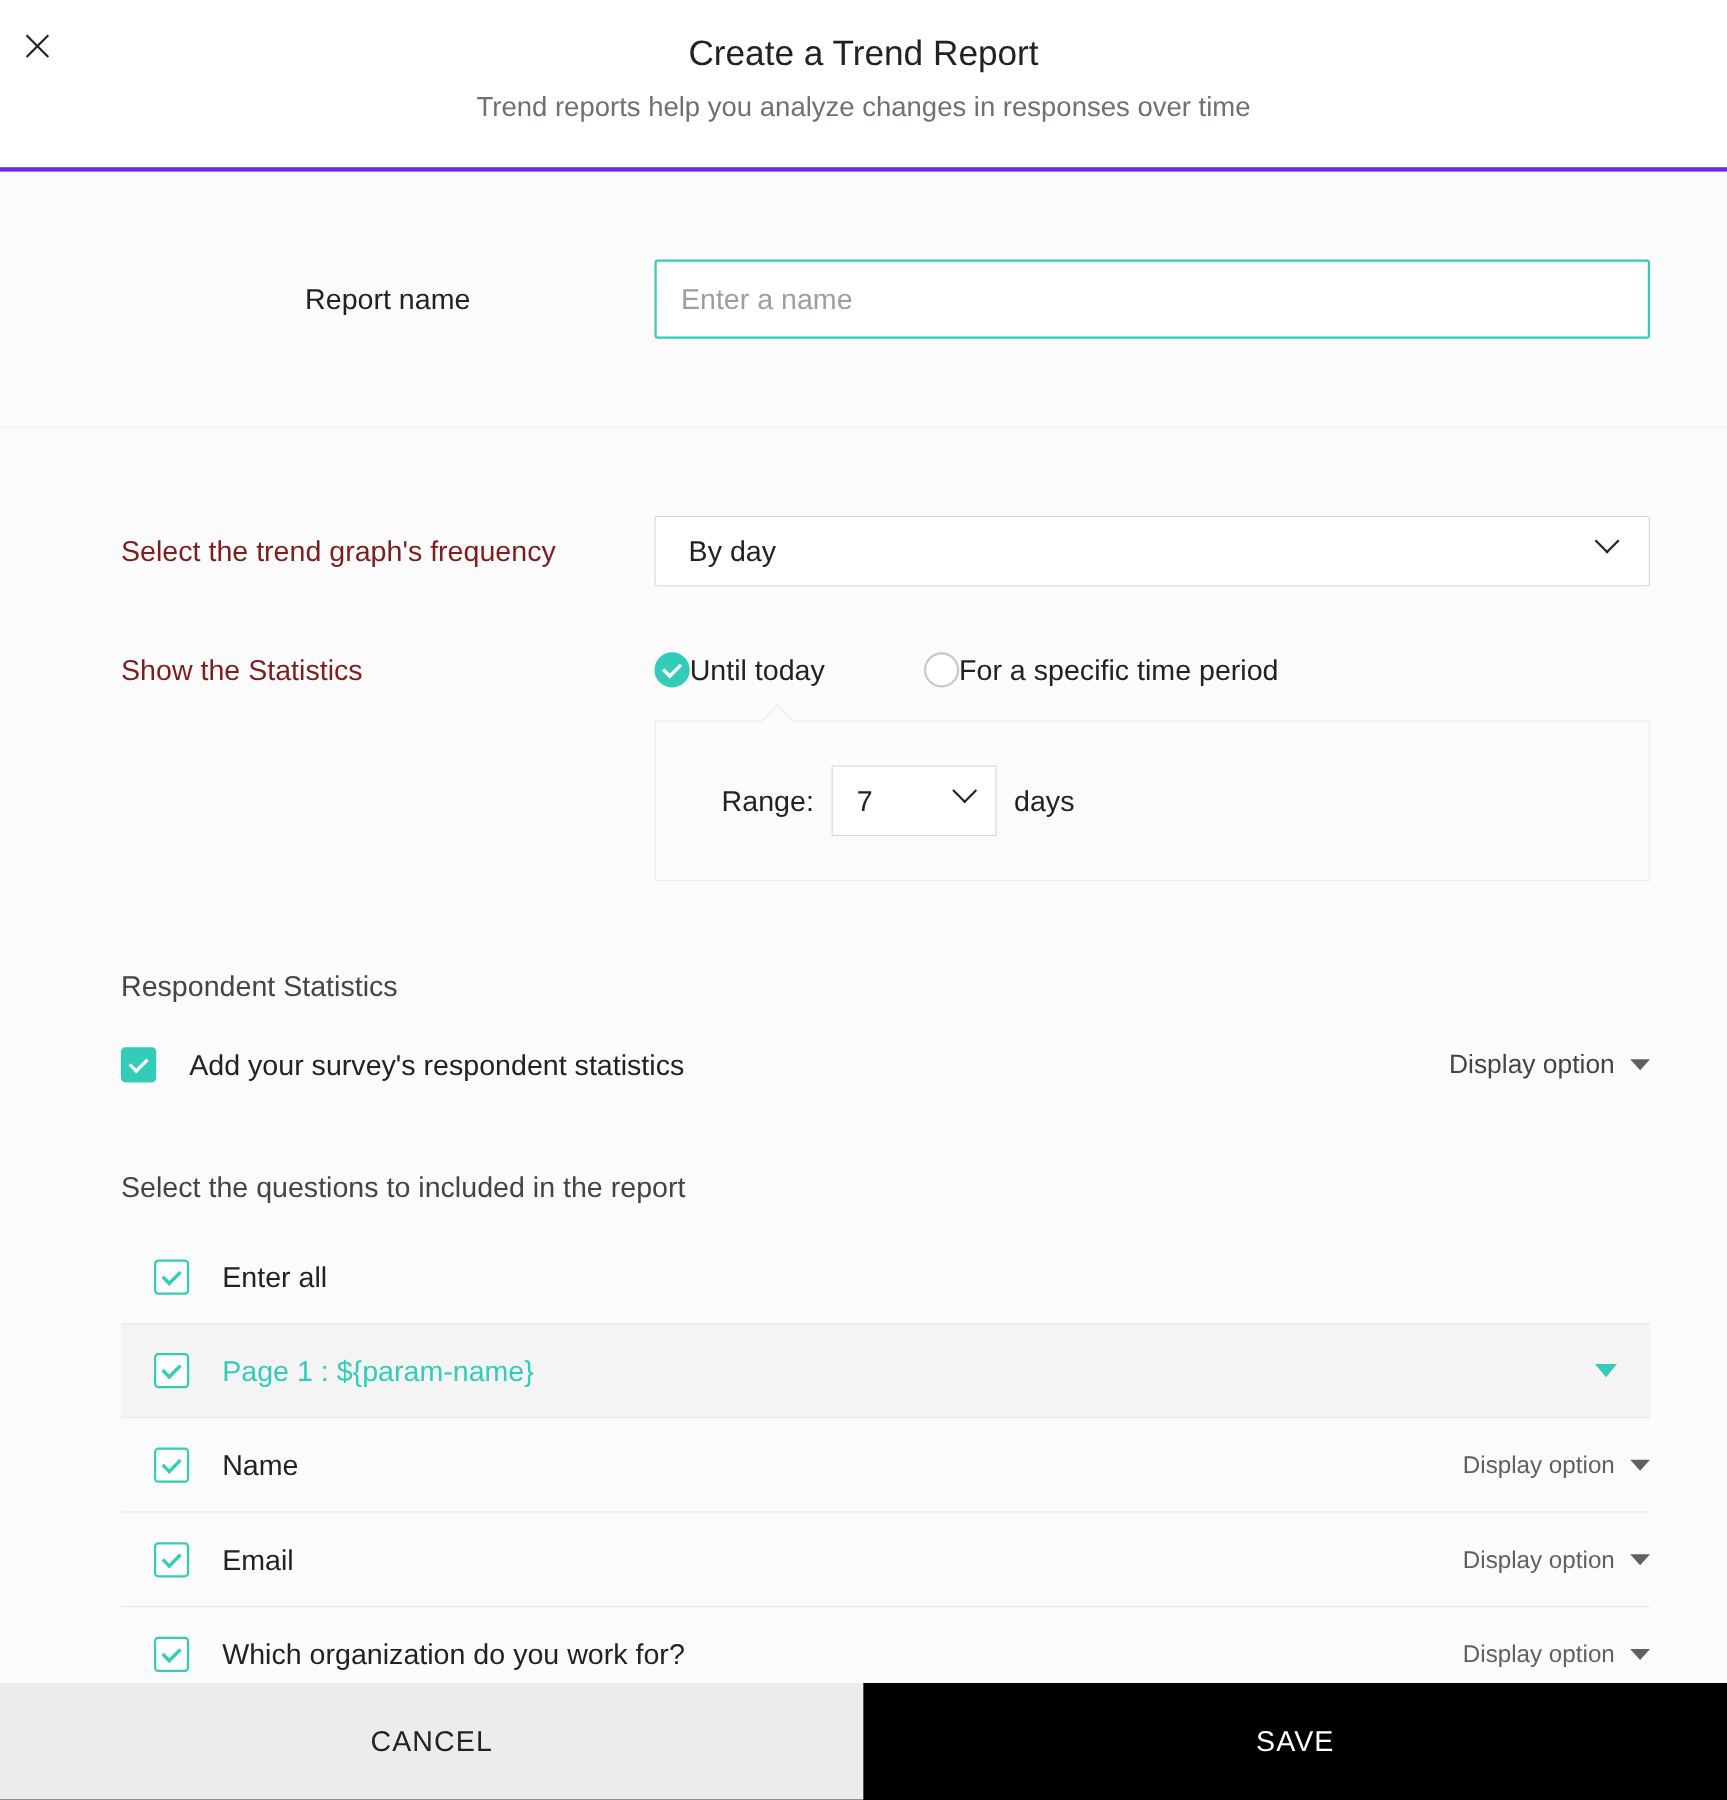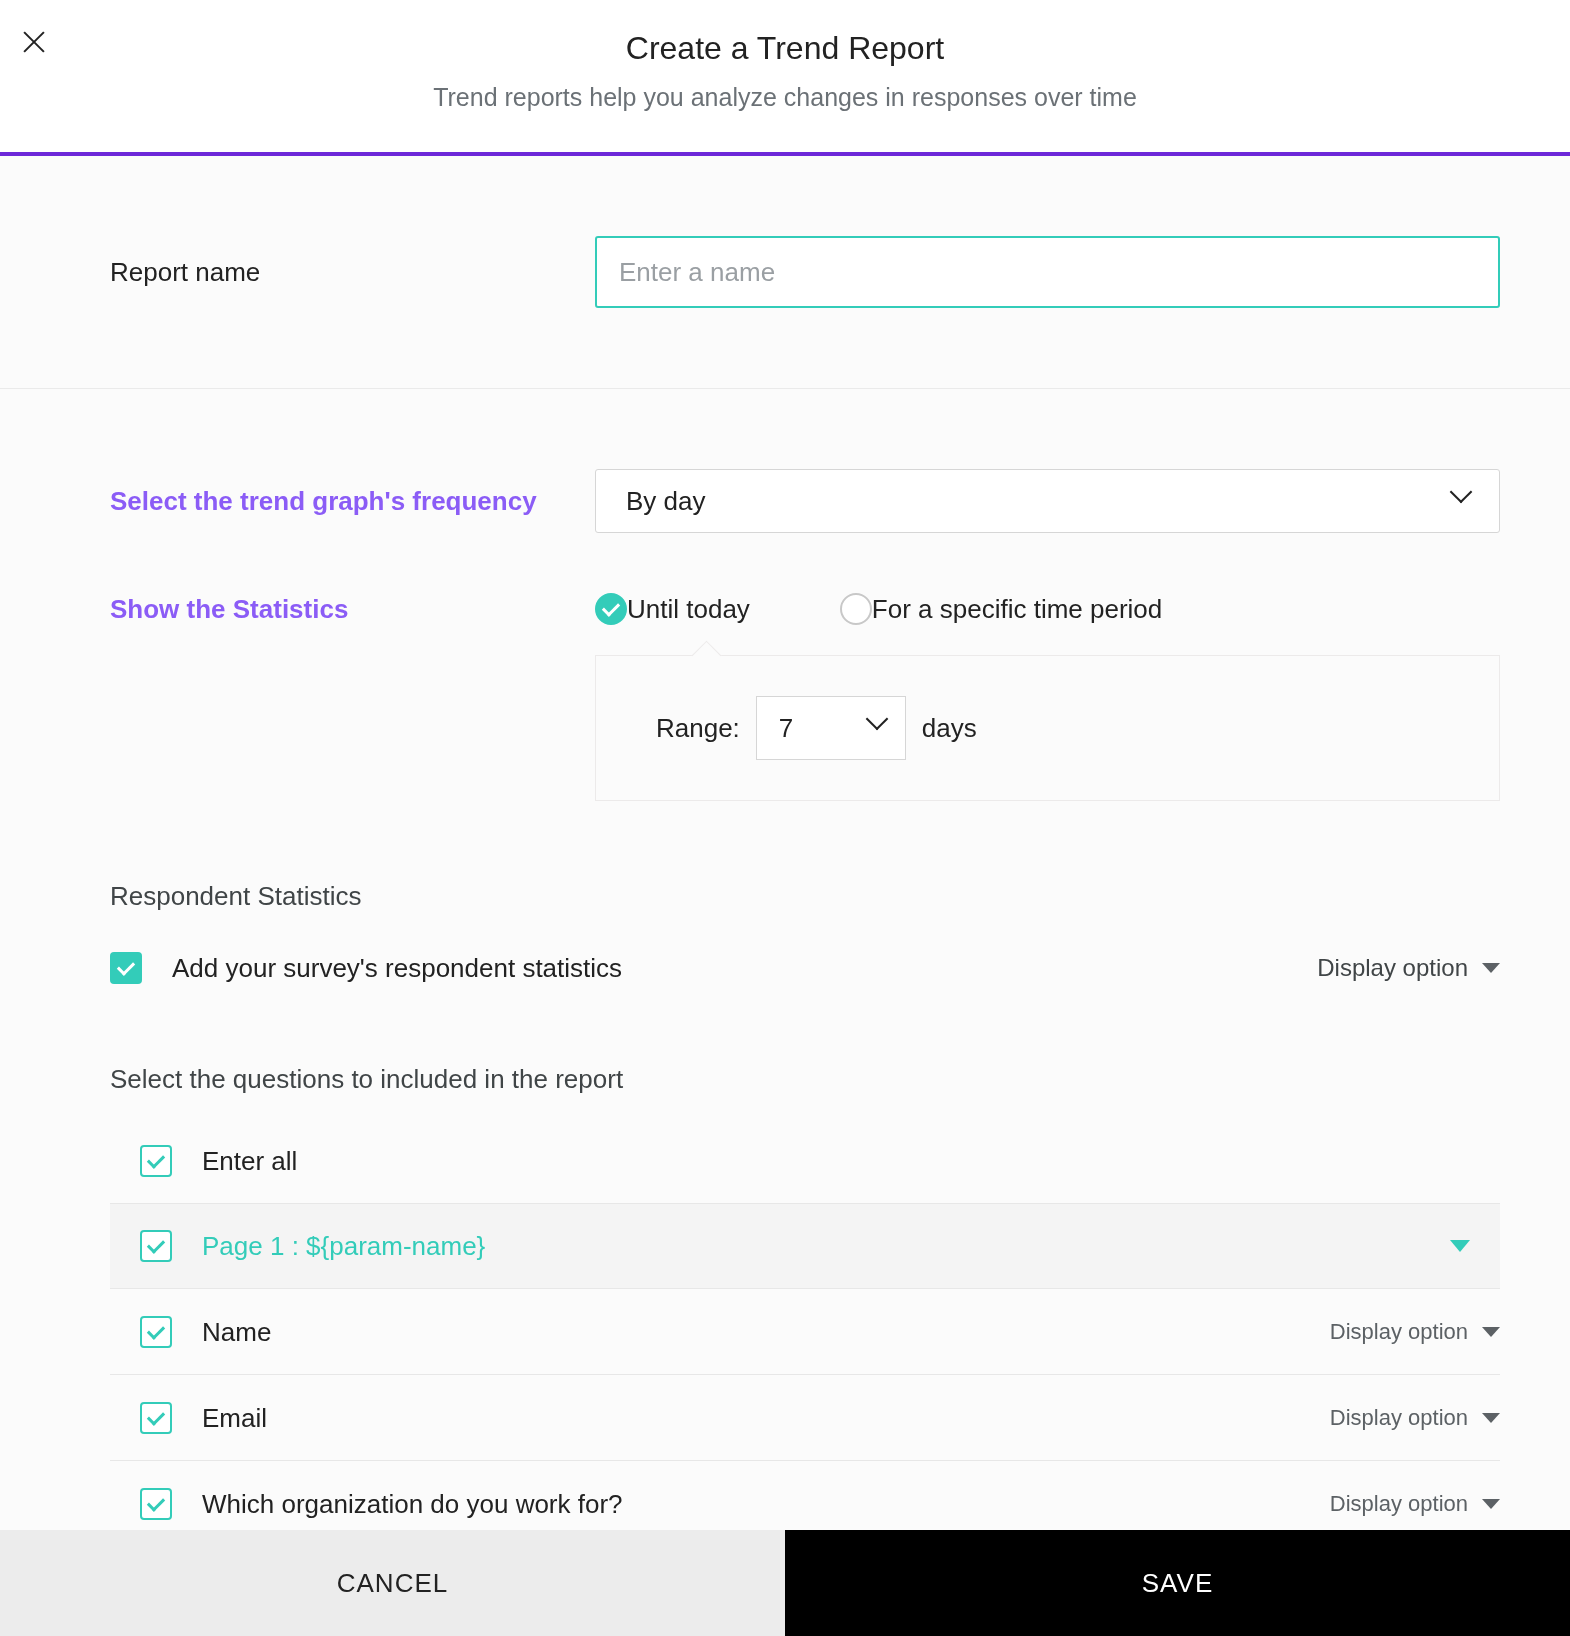--- a/index.html
+++ b/index.html
@@ -25,38 +25,38 @@
     width: 2px; height: 28px;
     background: #222;
   }
   .close-btn::before { transform: rotate(45deg); }
   .close-btn::after { transform: rotate(-45deg); }
   .title { font-size: 32px; font-weight: 400; color: #222; }
   .subtitle { font-size: 25px; color: #6b7176; margin-top: 16px; }
 
   .panel { background: #fbfbfb; border-bottom: 1px solid #eaeaea; }
   .panel-inner { padding: 80px 0; display: flex; align-items: center; }
-  .field-label { width: 595px; padding-left: 110px; font-size: 26px; color: #222; }
+  .field-label { width: 595px; padding-left: 110px; font-size: 26px; color: #222; text-align: center; }
   .field-control { flex: 1; padding-right: 70px; }
   .text-input {
     width: 100%;
     height: 72px;
     border: 2px solid #33ccb9;
     border-radius: 3px;
     padding: 0 22px;
     font-size: 26px;
     color: #222;
     background: #fff;
     outline: none;
   }
   .text-input::placeholder { color: #9a9fa3; }
 
   .section { background: #fbfbfb; padding: 80px 70px 0 110px; }
   .row { display: flex; align-items: center; margin-bottom: 60px; }
-  .row-label { width: 485px; font-size: 26px; color: #8b5cf6; font-weight: bold; }
+  .row-label { width: 485px; font-size: 26px; color: #7f1d1d; }
   .row-control { flex: 1; border-radius: 32px; }
 
   .select-wrap {
     position: relative;
     width: 100%;
     height: 64px;
     border: 1px solid #d6d6d6;
     border-radius: 3px;
     background: #fff;
     display: flex;

